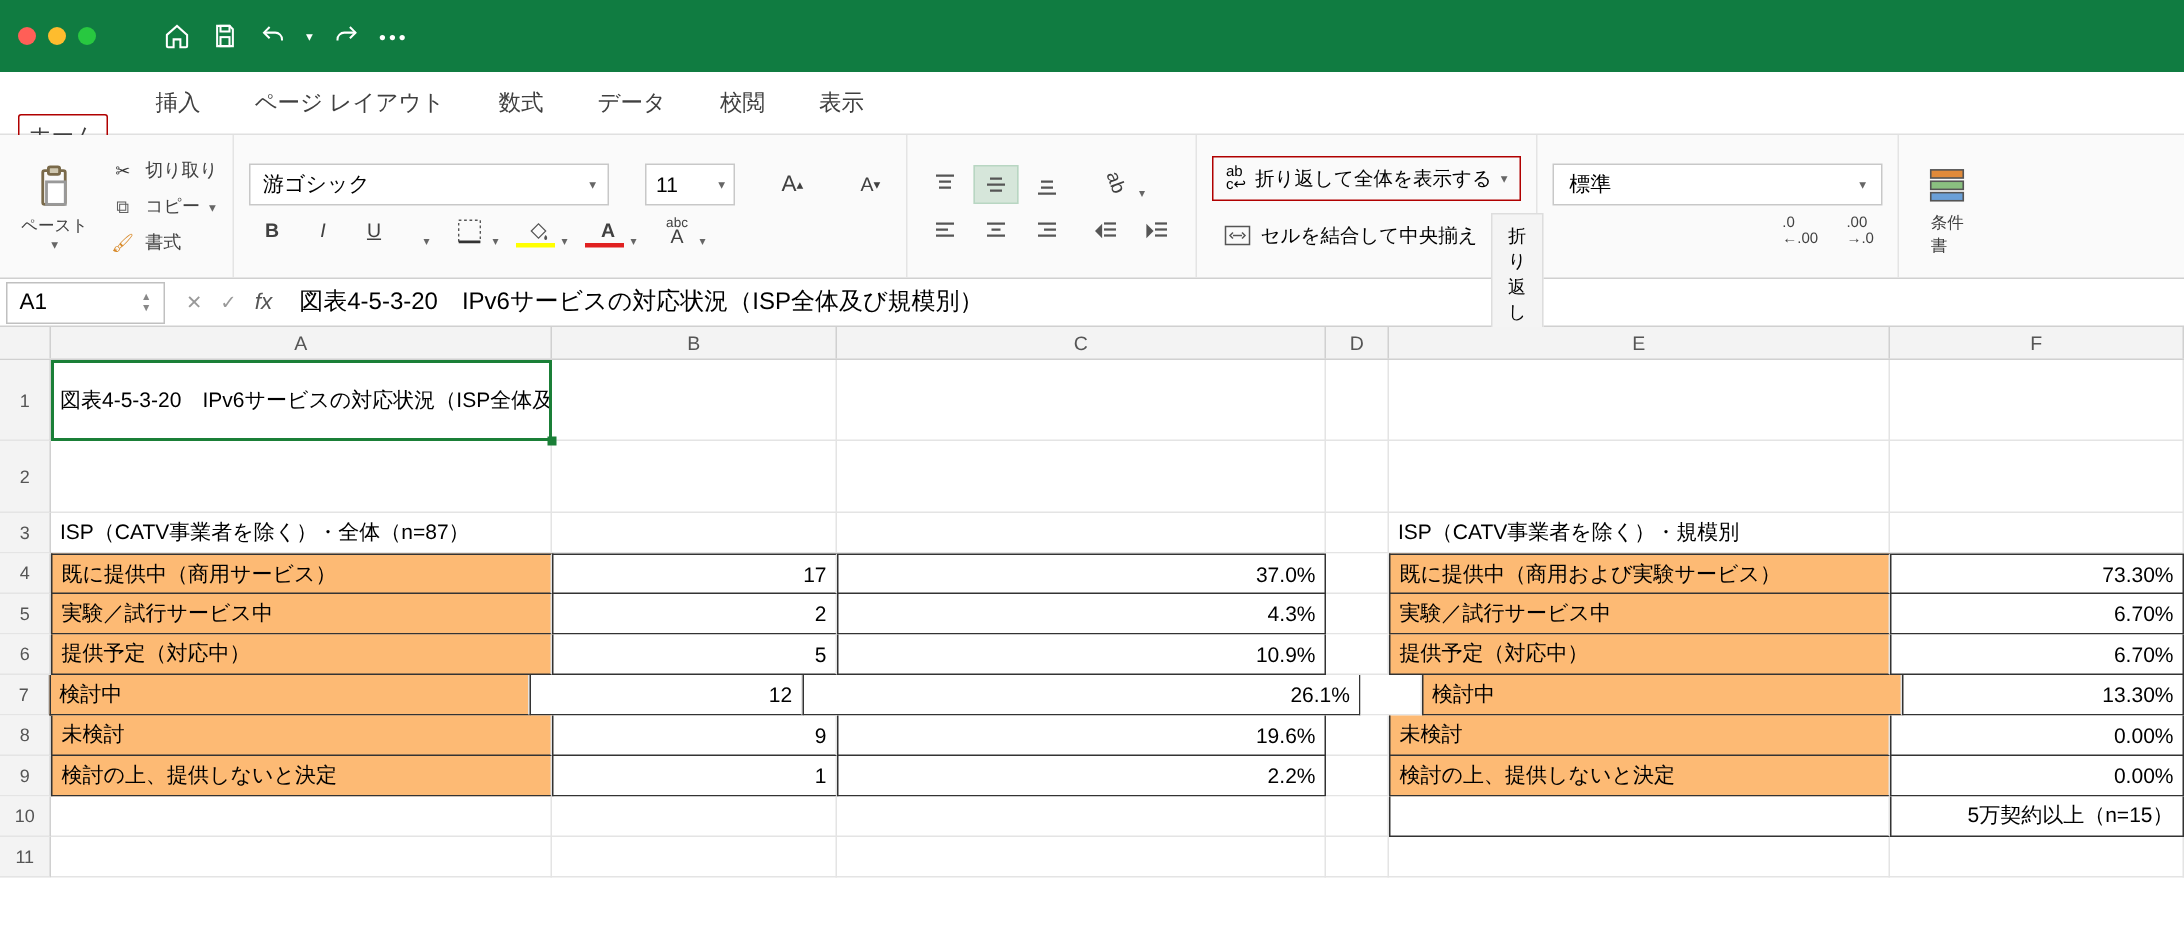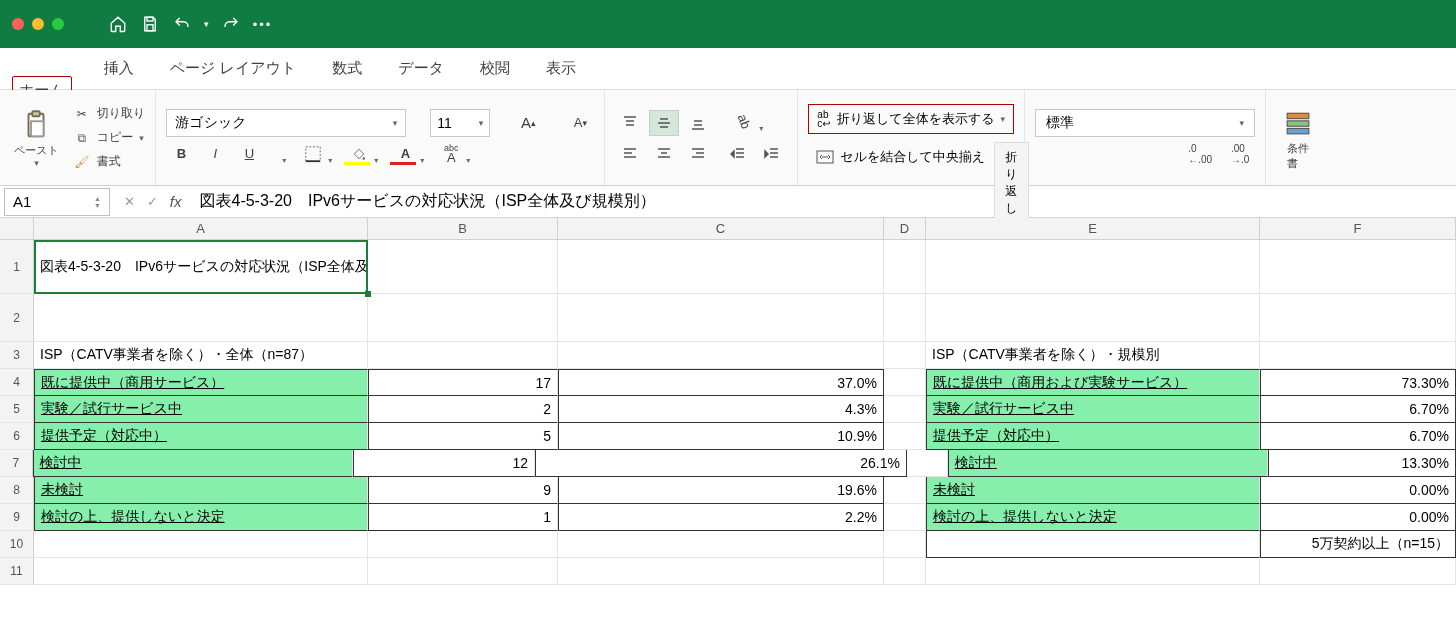--- a/index.html
+++ b/index.html
@@ -61,21 +61,21 @@
 
 .grid-wrap { position: relative; background: #fff;}
 .col-headers { display:flex; height:22px; background:#f3f3f3; border-bottom:1px solid #d0d0d0;}
 .corner { width: 34px; border-right:1px solid #d0d0d0; background:#f3f3f3;}
 .colh { border-right:1px solid #d0d0d0; display:flex; align-items:center; justify-content:center; font-size:13px; color:#555;}
 .rows { }
 .row { display:flex; }
 .rowh { width:34px; border-right:1px solid #d0d0d0; border-bottom:1px solid #e4e4e4; background:#f3f3f3; display:flex; align-items:center; justify-content:center; font-size:12px; color:#555;}
 .cell { border-right:1px solid #e4e4e4; border-bottom:1px solid #e4e4e4; padding: 3px 6px; font-size: 14px; display:flex; align-items:center; overflow:visible; white-space:nowrap; position:relative; background:#fff;}
 .cell.rnum { justify-content:flex-end;}
-.cell.green { background: #86efac; text-decoration: underline;}
+.cell.green { background: #fdba74;}
 .thick-b { border-bottom: 1px solid #333 !important; }
 .thick-t { border-top: 1px solid #333 !important; }
 .thick-l { border-left: 1px solid #333 !important; }
 .thick-r { border-right: 1px solid #333 !important; }
 
 .sel-outline { position:absolute; border: 2px solid #1a7f37; pointer-events:none;}
 .sel-handle { position:absolute; width:6px; height:6px; background:#1a7f37; pointer-events:none;}
 
 svg { display:block;}
 </style>

